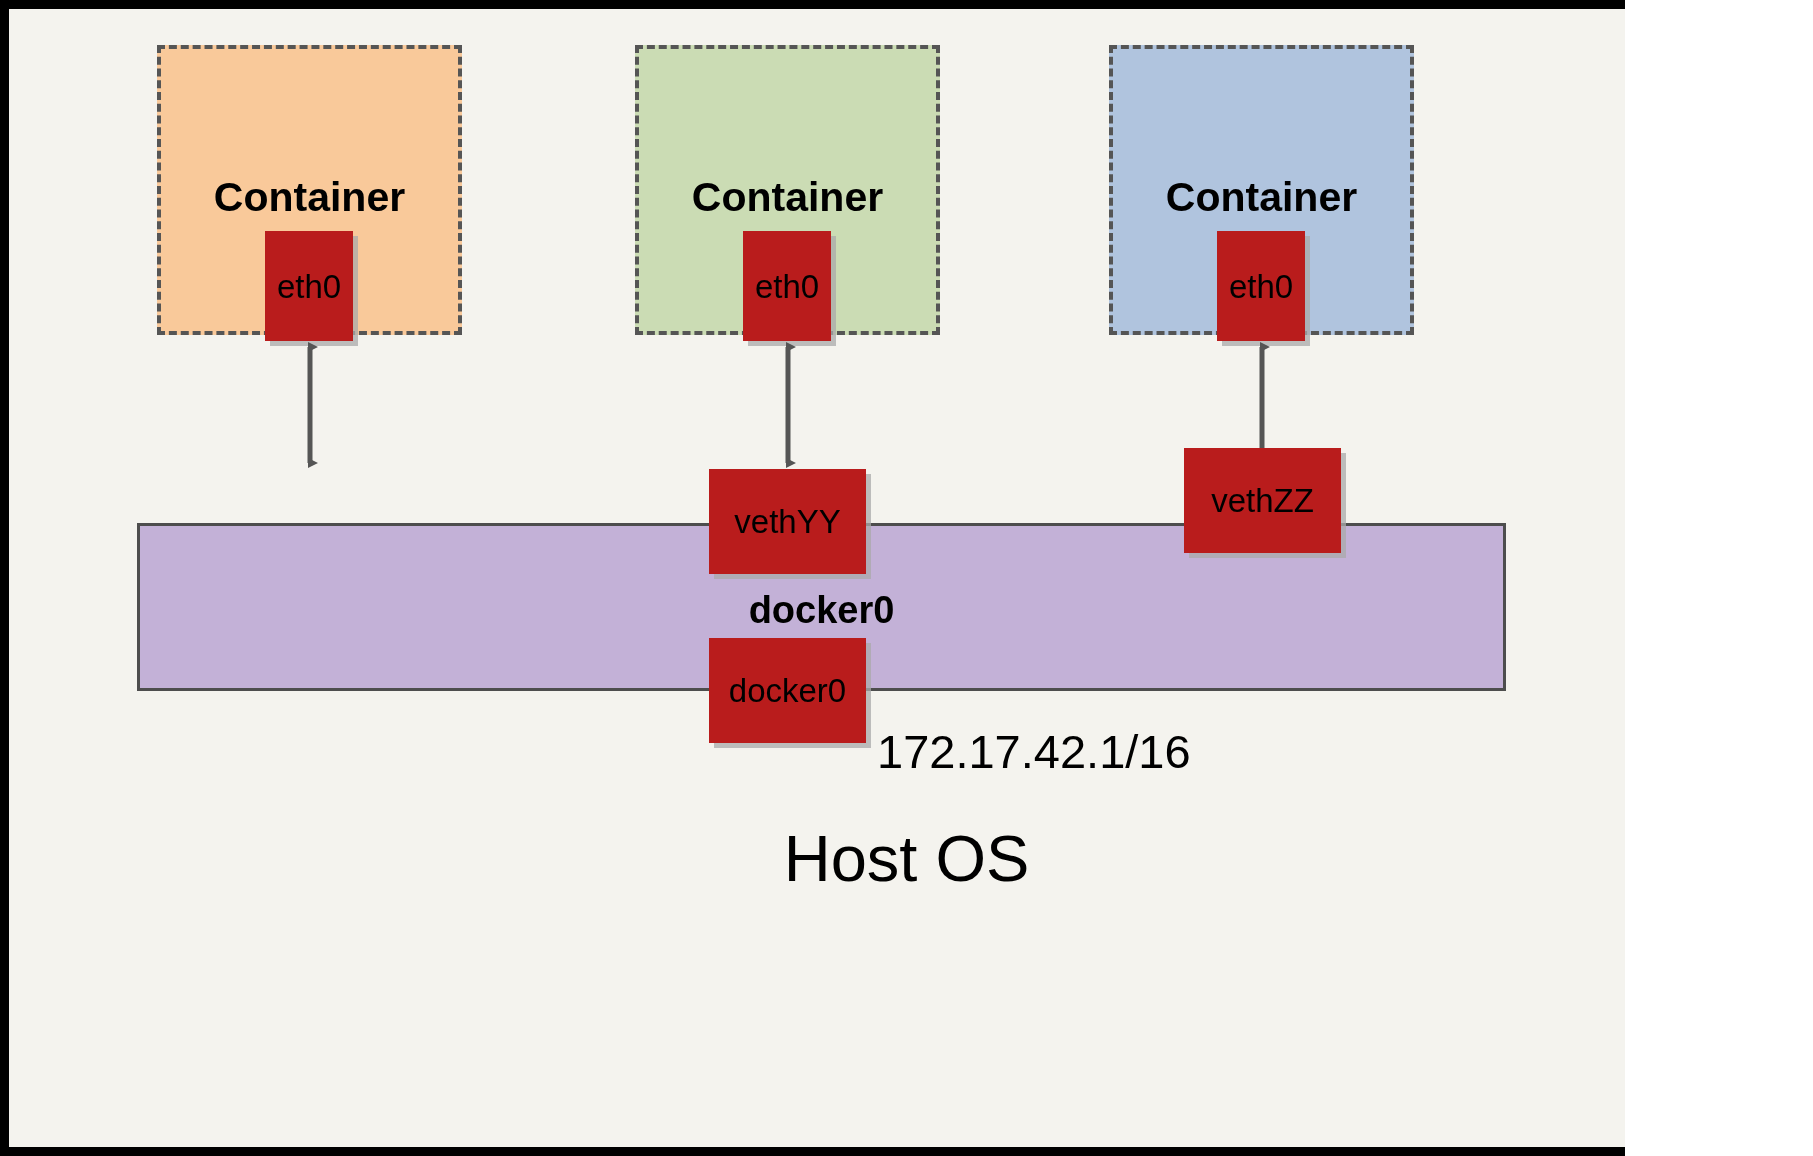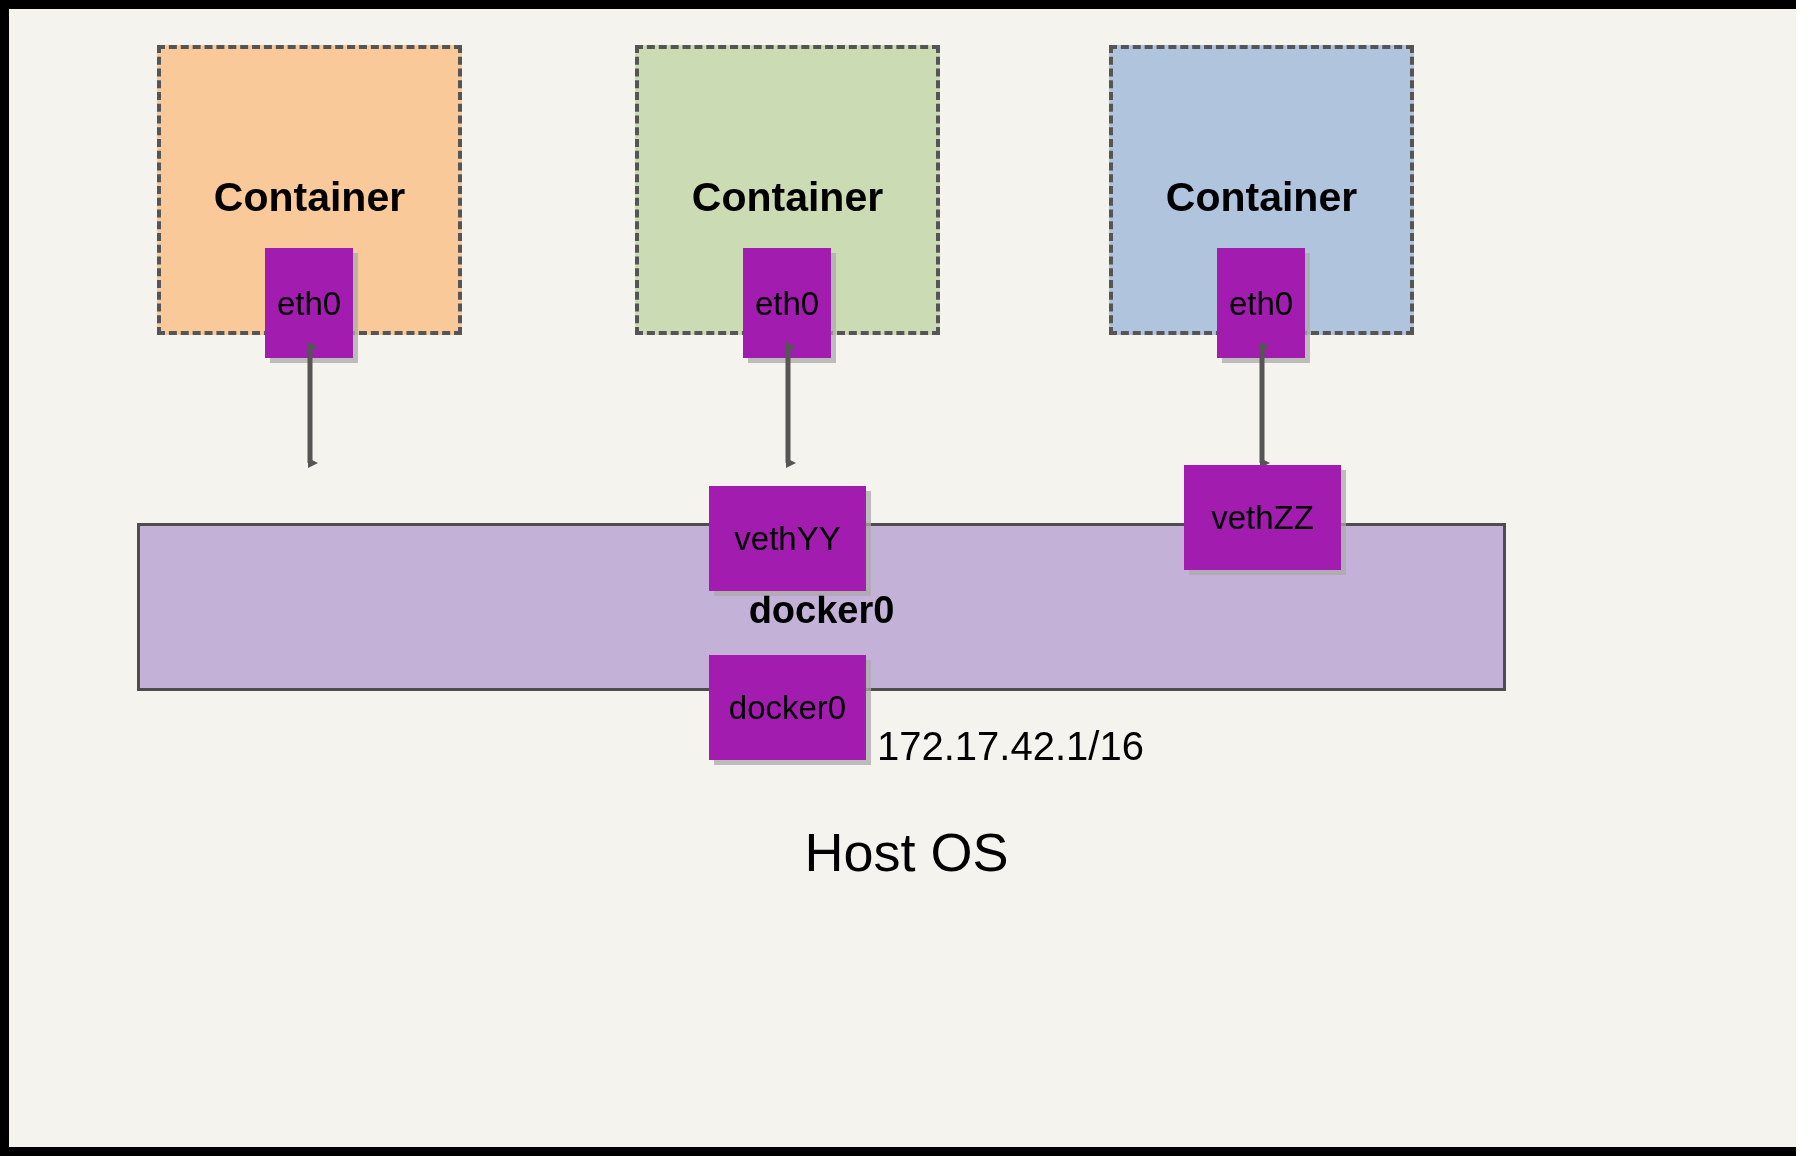--- a/index.html
+++ b/index.html
@@ -6,21 +6,21 @@
     margin: 0;
     padding: 0;
     background: #ffffff;
   }
   body {
     font-family: "Liberation Sans", sans-serif;
   }
 
   #canvas {
     position: relative;
-    width: 1796px;
+    width: 1625px;
     height: 1156px;
     background: #000000;
     box-sizing: border-box;
     overflow: hidden;
     padding-left: 48px;
   }
 
   
   #stage {
     position: absolute;
@@ -45,63 +45,62 @@
     text-align: center;
     font-size: 41px;
     font-weight: bold;
     color: #000000;
     letter-spacing: 0px;
   }
 
   
   .iface {
     position: absolute;
-    background: #a21caf;
+    background: #b91c1c;
     box-sizing: border-box;
     box-shadow: 5px 5px 0 0 rgba(170,170,170,0.75);
     display: flex;
     align-items: center;
     justify-content: center;
     color: #000000;
     font-size: 33px;
     font-weight: normal;
     line-height: 1;
-    margin-top: 17px;
   }
 
   
   #bridge-bar {
     position: absolute;
     background: #c3b1d7;
     border: 3px solid #4d4d4d;
     box-sizing: border-box;
   }
   #bridge-label {
     position: absolute;
     text-align: center;
     font-size: 38px;
     font-weight: bold;
     color: #000000;
   }
 
   
   #ip-label {
     position: absolute;
-    font-size: 40px;
+    font-size: 47px;
     color: #000000;
     white-space: nowrap;
   }
 
   
   #host-os {
     position: absolute;
     left: 0;
     right: 0;
     text-align: center;
-    font-size: 54px;
+    font-size: 65px;
     color: #000000;
     font-weight: normal;
   }
 
   
   .arrow-svg {
     position: absolute;
     overflow: visible;
   }
 </style>

